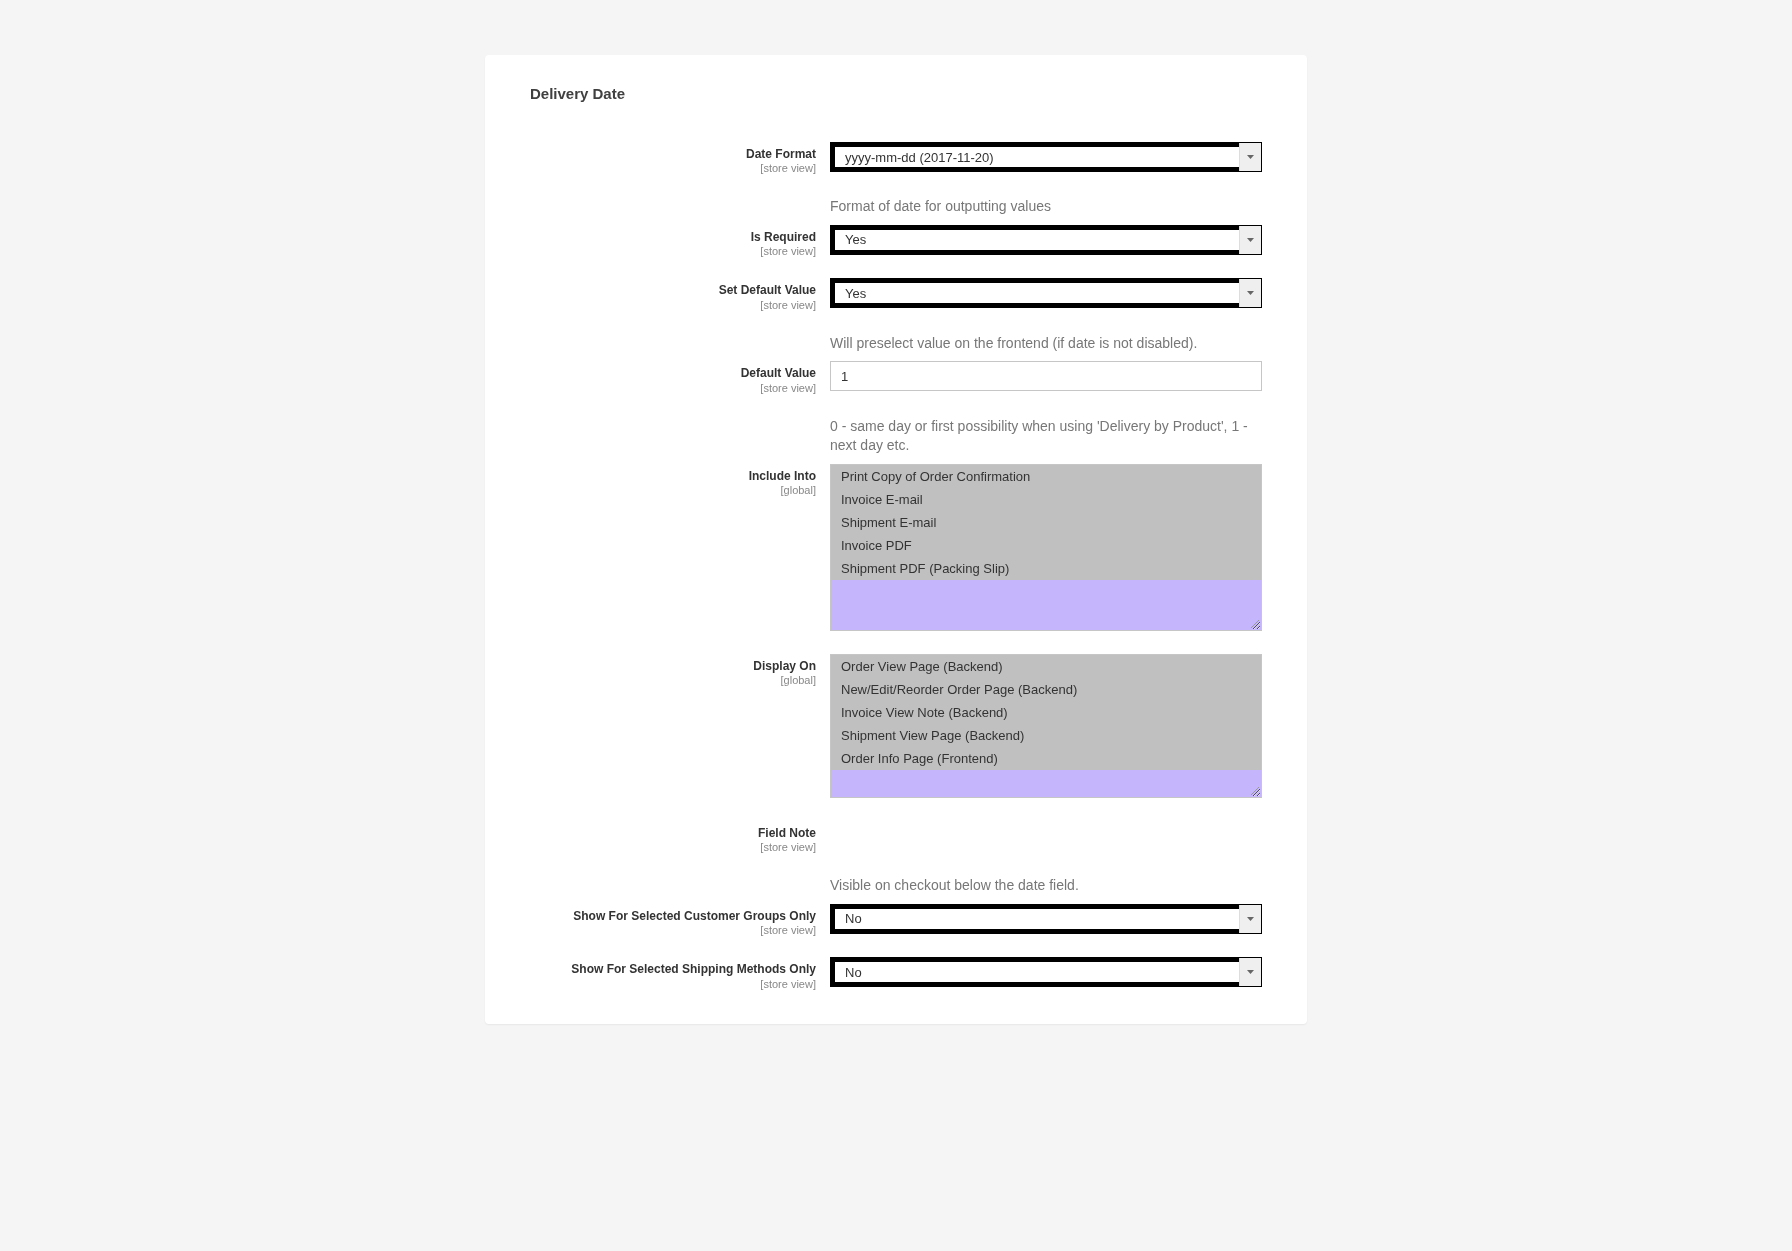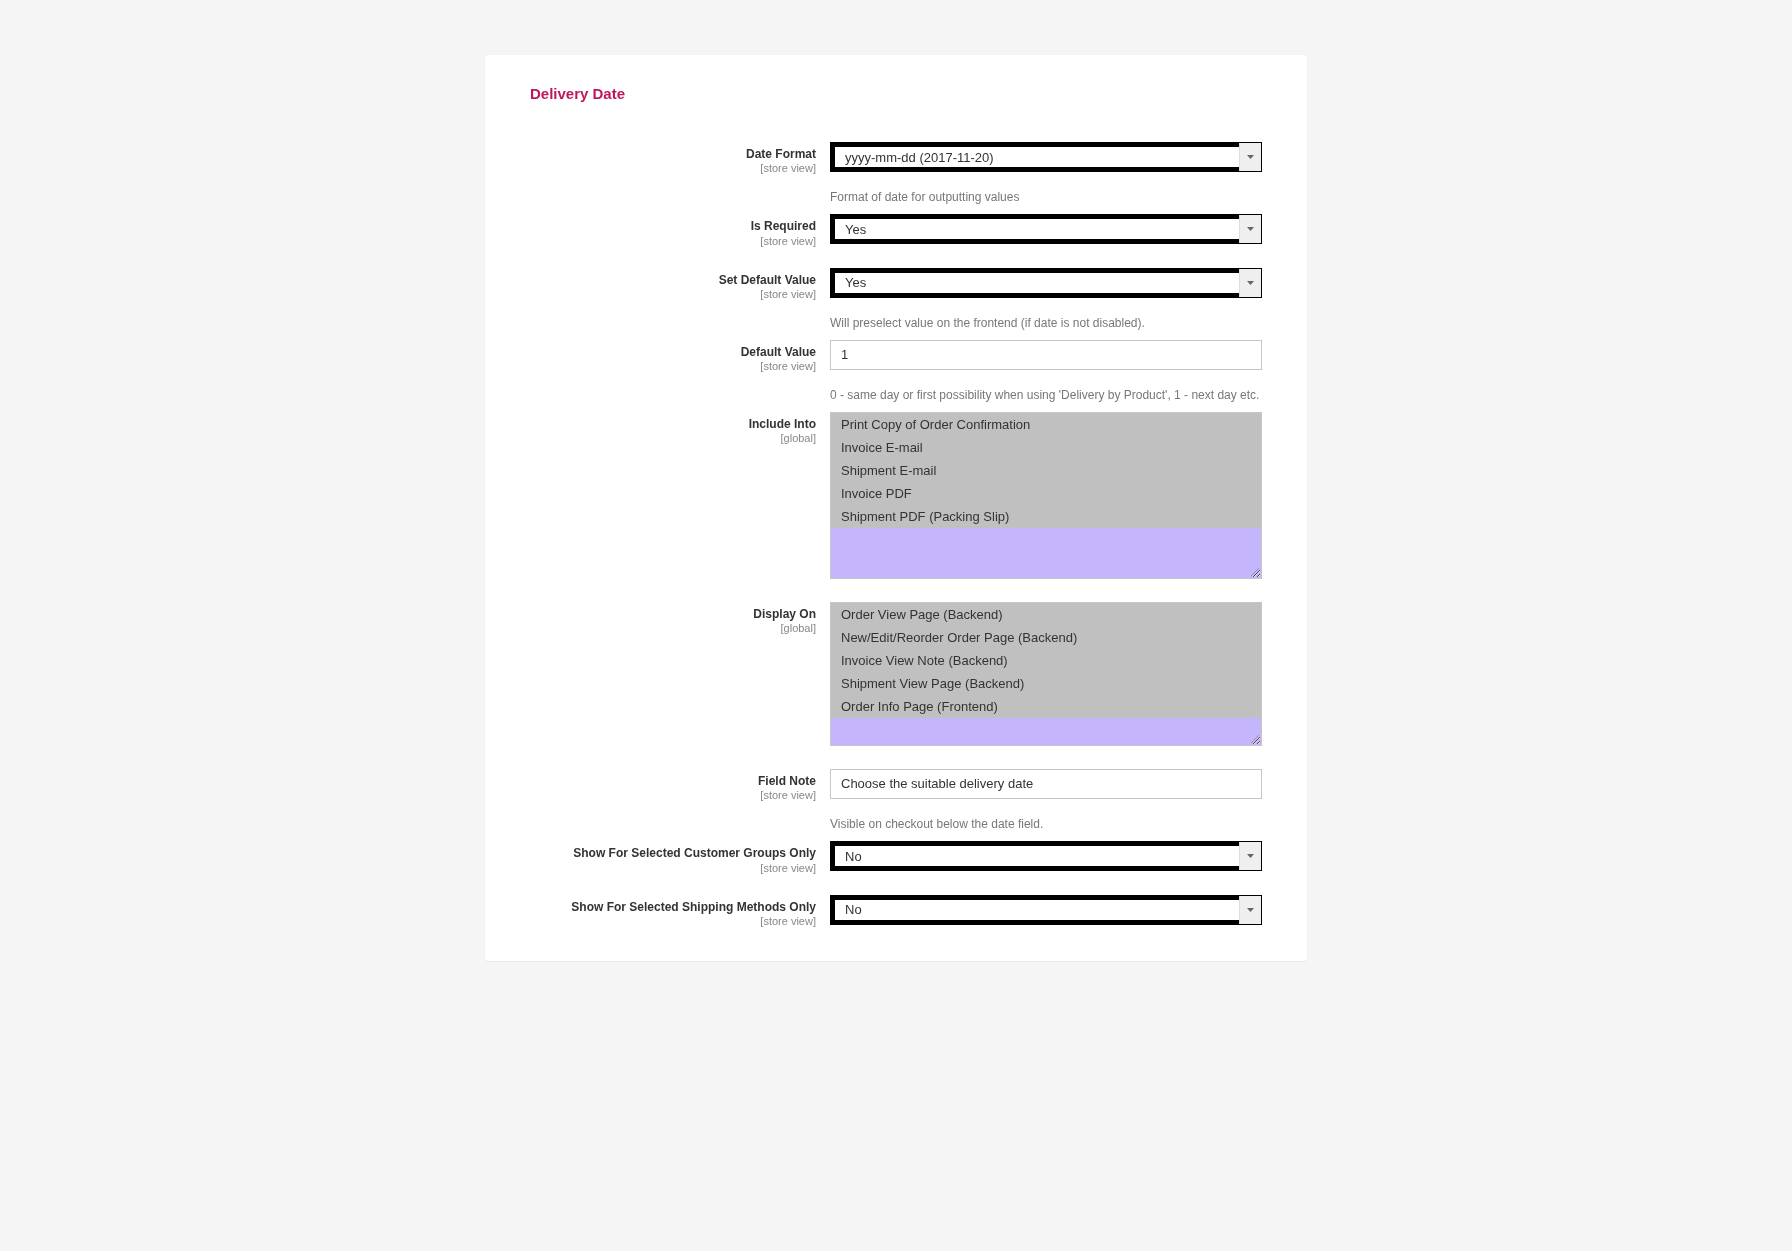--- a/index.html
+++ b/index.html
@@ -17,21 +17,21 @@
 .panel {
   background: #fff;
   width: 822px;
   border-radius: 4px;
   padding: 30px 45px 25px 45px;
   box-shadow: 0 1px 2px rgba(0,0,0,0.06);
 }
 .panel-title {
   font-size: 15px;
   font-weight: 700;
-  color: #be185d;
+  color: #404040;
   margin-bottom: 40px;
 }
 .field-row {
   display: flex;
   align-items: flex-start;
   margin-bottom: 9px;
 }
 .label-col {
   width: 300px;
   flex-shrink: 0;
@@ -98,23 +98,23 @@
   width: 100%;
   height: 30px;
   border: 1px solid #c6c6c6;
   background: #fff;
   padding: 0 10px;
   font-size: 13px;
   color: #333;
   outline: none;
 }
 .help-note {
-  font-size: 12px;
+  font-size: 14px;
   color: #777;
-  margin-top: 6px;
+  margin-top: 14px;
   line-height: 1.4;
   margin-bottom: 8px;
 }
 .note-row {
   display: flex;
 }
 .note-spacer {
   width: 300px;
   flex-shrink: 0;
 }
@@ -285,23 +285,20 @@
       </div>
     </div>
   </div>
   <div class="row-spacer"></div>
 
   <div class="field-row">
     <div class="label-col">
       <span class="label-main">Field Note</span>
       <span class="label-scope">[store view]</span>
     </div>
-    <div class="control-col">
-      <input class="textinput" type="text" value="Choose the suitable delivery date" style="">
-    </div>
   </div>
   <div class="note-row">
     <div class="note-spacer"></div>
     <div class="help-note">Visible on checkout below the date field.</div>
   </div>
 
   <div class="field-row">
     <div class="label-col">
       <span class="label-main">Show For Selected Customer Groups Only</span>
       <span class="label-scope">[store view]</span>

